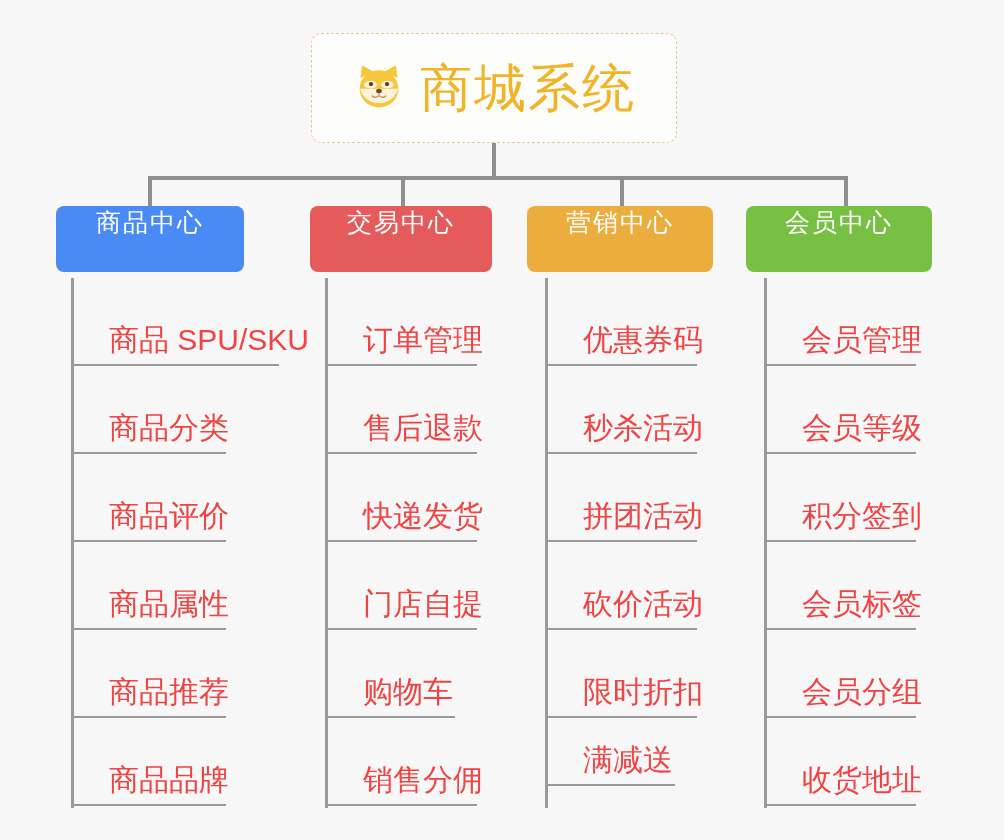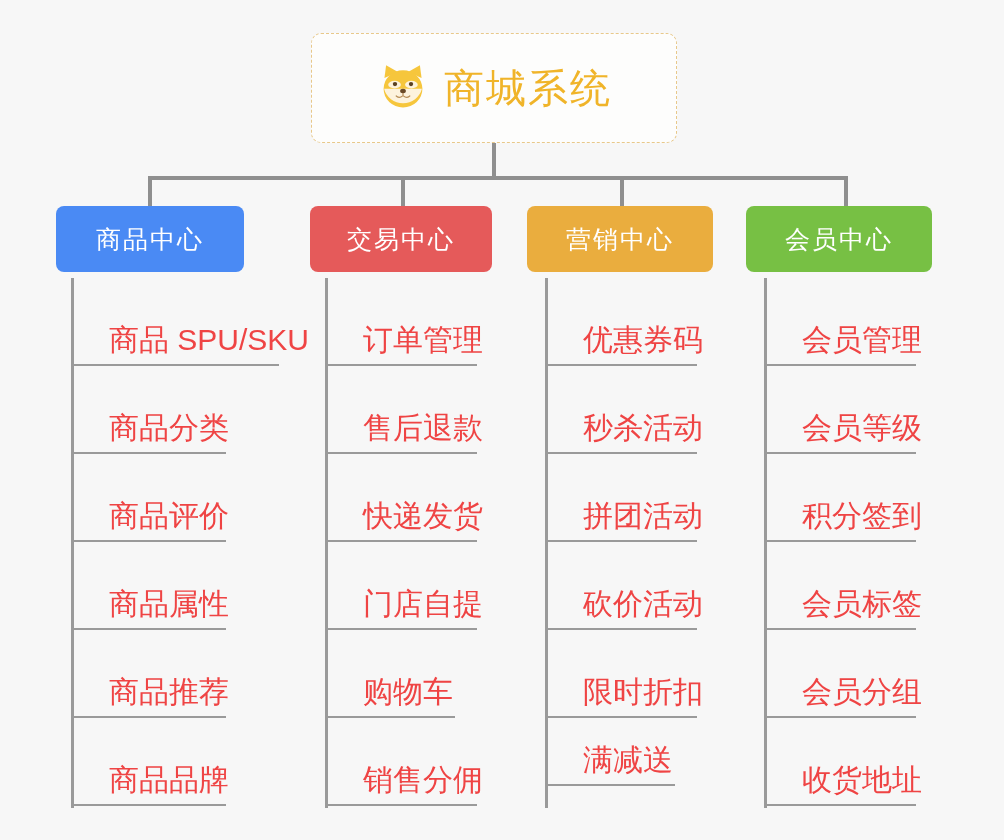--- a/index.html
+++ b/index.html
@@ -22,39 +22,39 @@
     box-sizing:border-box;
     display:flex;align-items:center;justify-content:center;
     gap:14px;
   }
   .root-icon{
     width:54px;height:54px;
     display:block;
     flex:0 0 auto;
   }
   .root-title{
-    font-size:40px;
+    font-size:52px;
     color:#f0b429;
     letter-spacing:2px;
     line-height:1;
     white-space:nowrap;
   }
 
   
   .line{position:absolute;background:#8f8f8f;}
   .vline{width:4px;}
   .hline{height:4px;}
 
   
   .cat-box{
     position:absolute;
     height:66px;
     border-radius:8px;
     box-sizing:border-box;
-    display:flex;align-items:center;justify-content:center;
+    display:flex;align-items:flex-start;justify-content:center;
     color:#ffffff;
     font-size:25px;
     letter-spacing:2px;
     white-space:nowrap;
   }
 
   
   .leaf-col{position:absolute;top:278px;}
   .leaf-spine{
     position:absolute;

